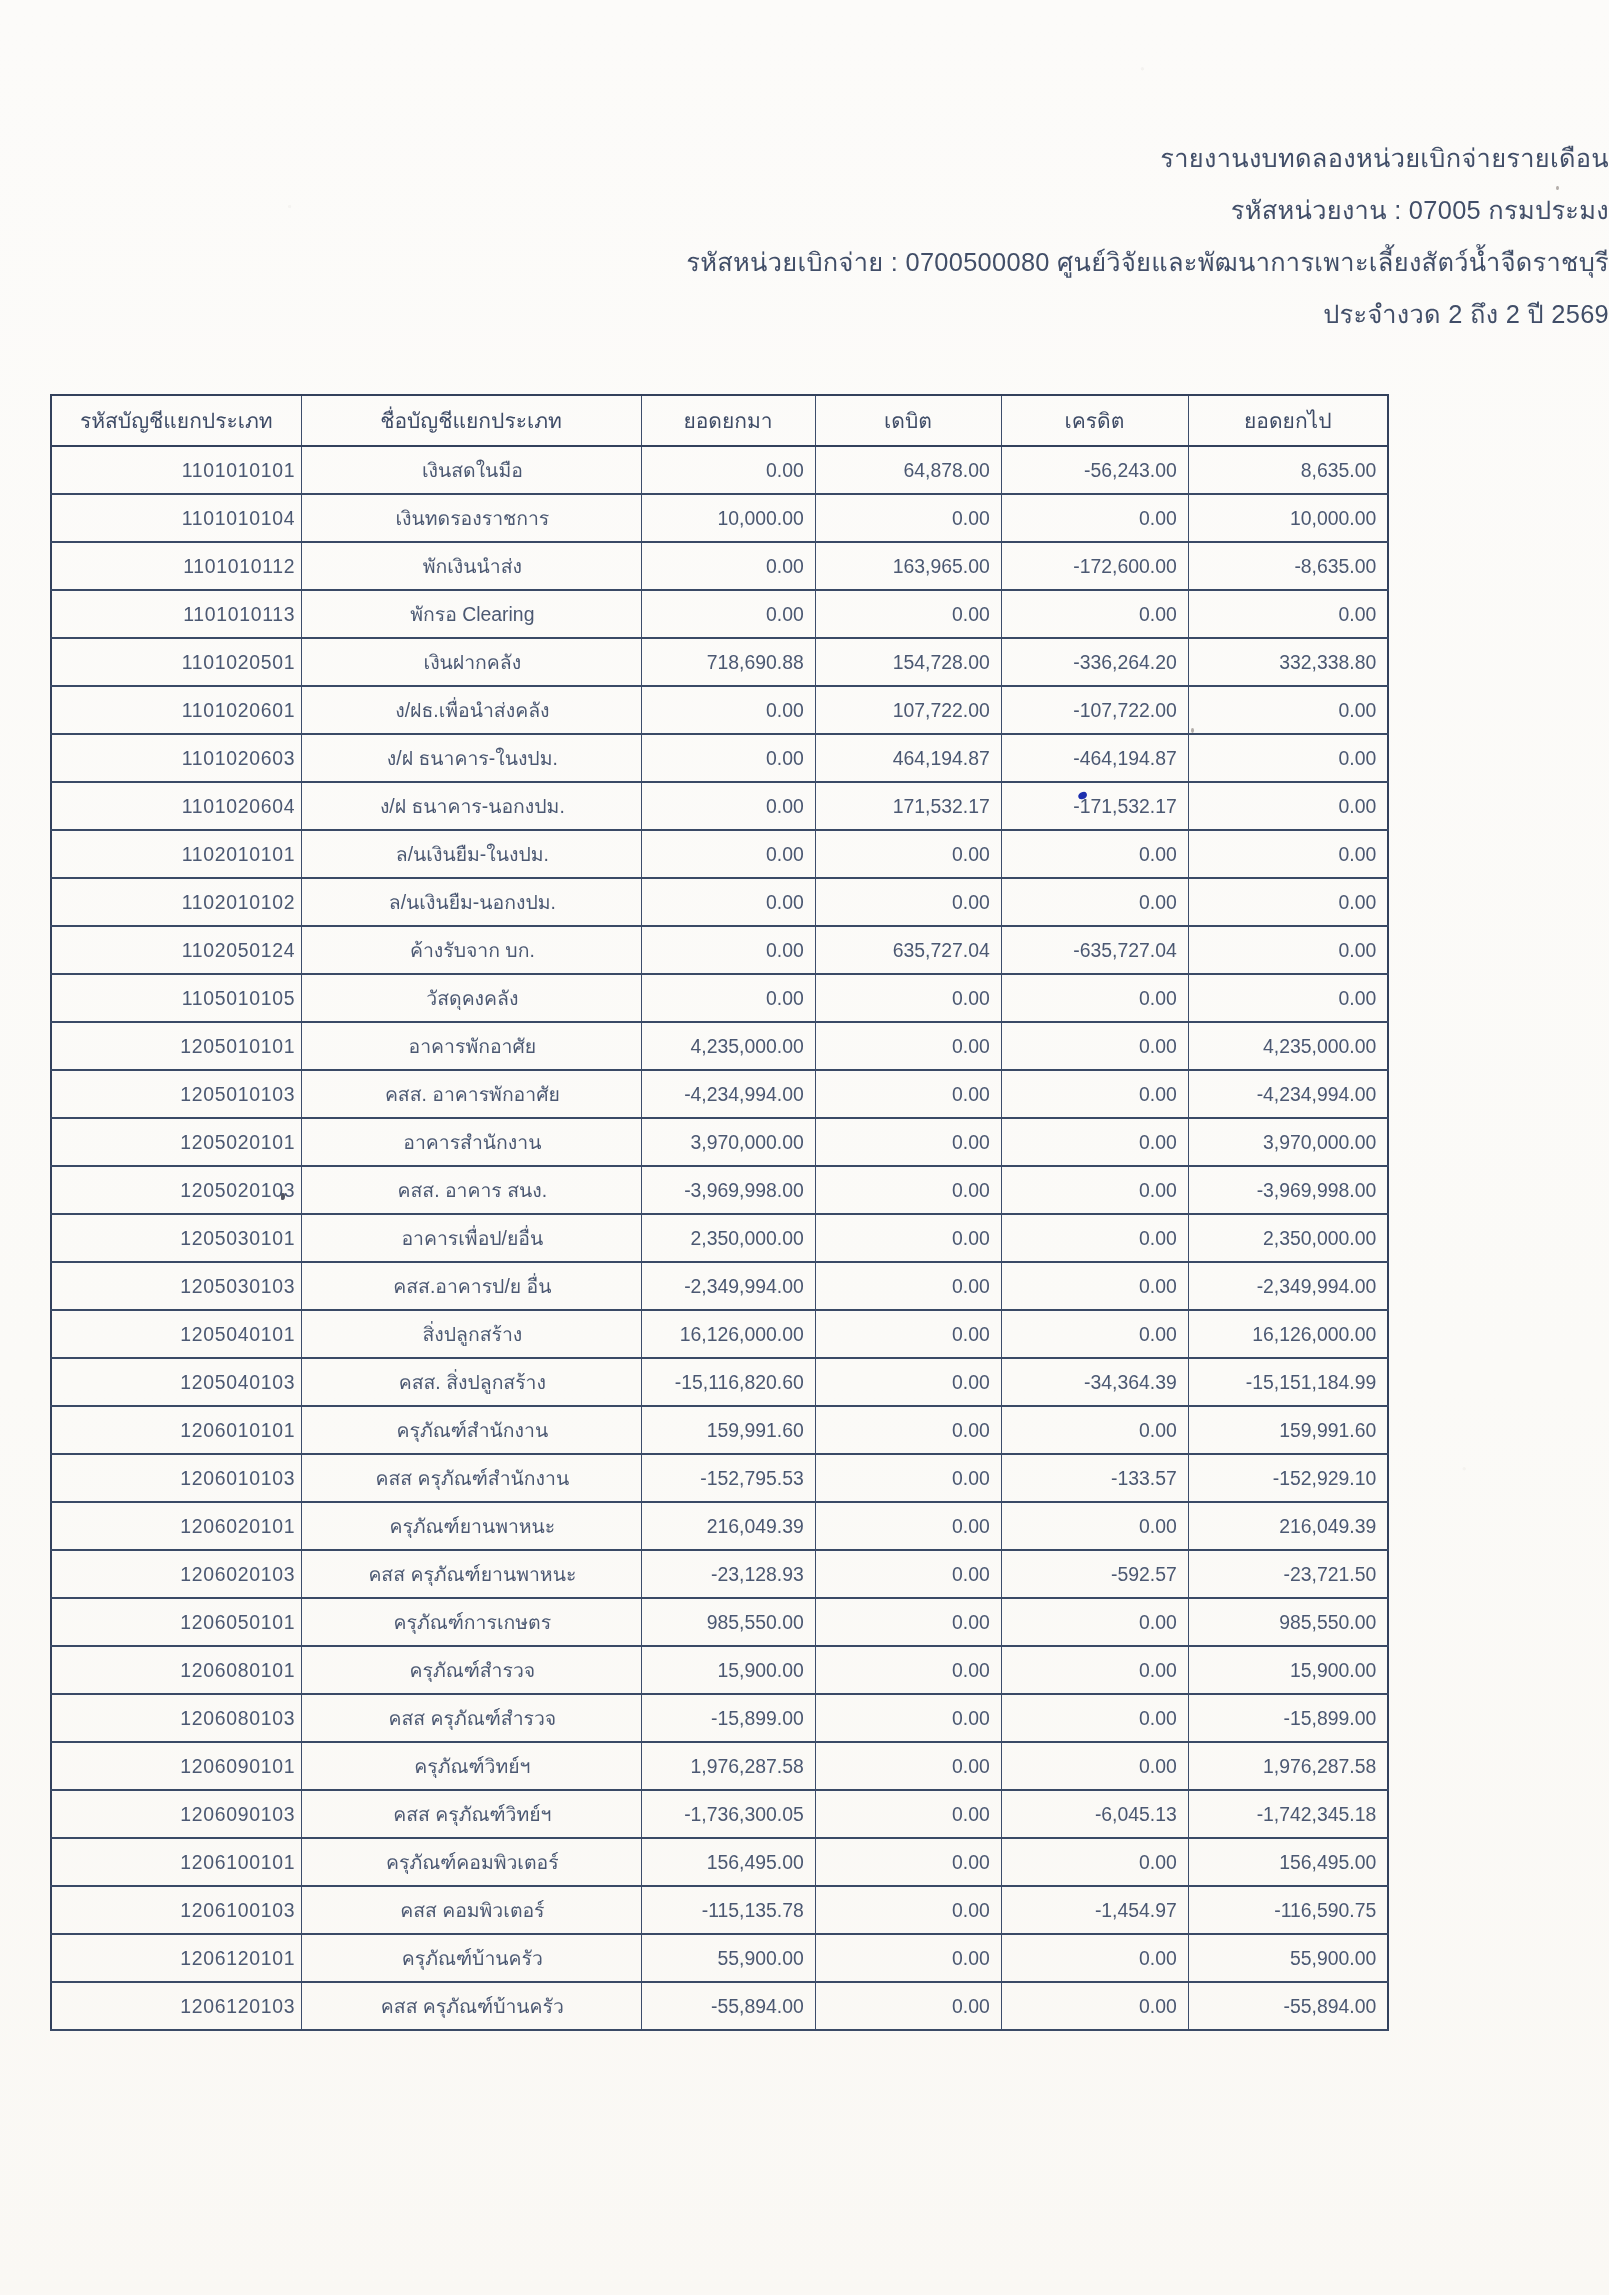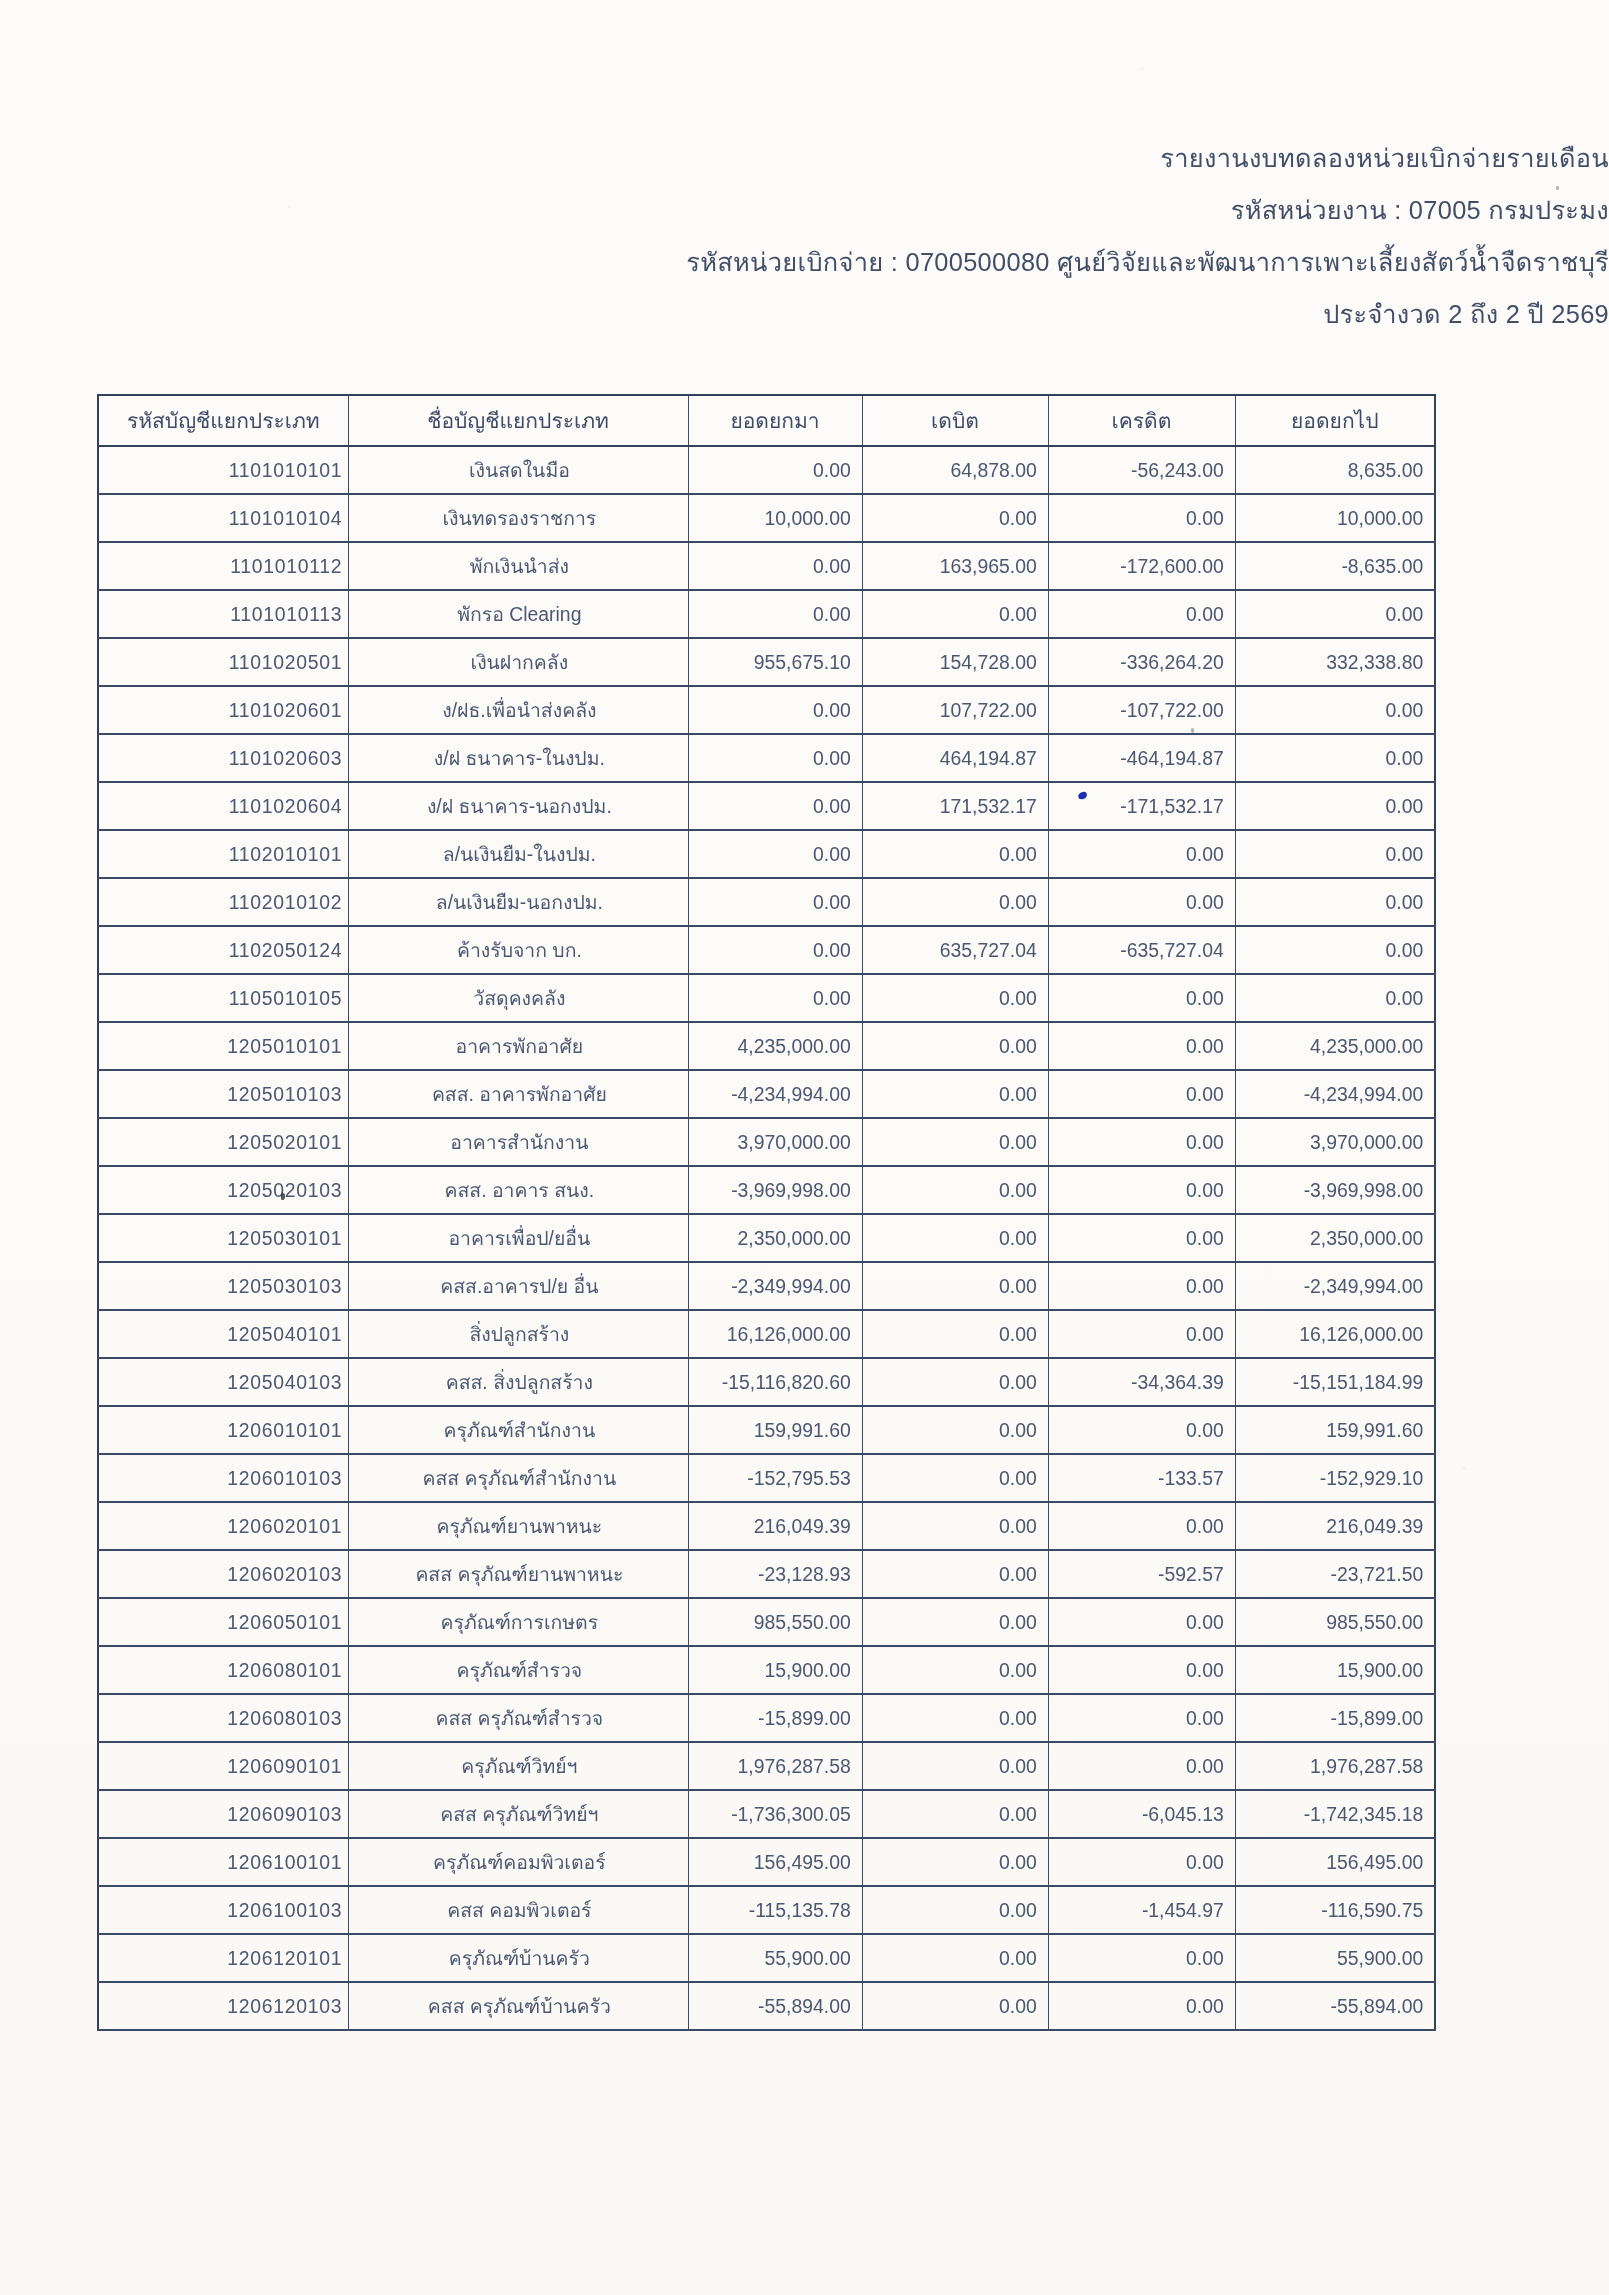--- a/index.html
+++ b/index.html
@@ -28,21 +28,21 @@
   }
   .doc-header .hline {
     font-size: 25.4px;
     line-height: 32px;
     margin-bottom: 20px;
     color: #414e68;
     letter-spacing: 0.3px;
   }
   table.trial-balance {
     position: relative;
-    margin: 64px 0 0 97px;
+    margin: 64px 0 0 50px;
     width: 1336px;
     table-layout: fixed;
     border-collapse: collapse;
     background: transparent;
     border: 2.7px solid #33415c;
   }
   col.c0 { width: 250px; }
   col.c1 { width: 340px; }
   col.c2 { width: 174px; }
   col.c3 { width: 186px; }
@@ -152,21 +152,21 @@
         <td class="c0">1101010113</td>
         <td class="c1">พักรอ Clearing</td>
         <td class="c2">0.00</td>
         <td class="c3">0.00</td>
         <td class="c4">0.00</td>
         <td class="c5">0.00</td>
       </tr>
       <tr>
         <td class="c0">1101020501</td>
         <td class="c1">เงินฝากคลัง</td>
-        <td class="c2">955,675.10</td>
+        <td class="c2">718,690.88</td>
         <td class="c3">154,728.00</td>
         <td class="c4">-336,264.20</td>
         <td class="c5">332,338.80</td>
       </tr>
       <tr>
         <td class="c0">1101020601</td>
         <td class="c1">ง/ฝธ.เพื่อนำส่งคลัง</td>
         <td class="c2">0.00</td>
         <td class="c3">107,722.00</td>
         <td class="c4">-107,722.00</td>

